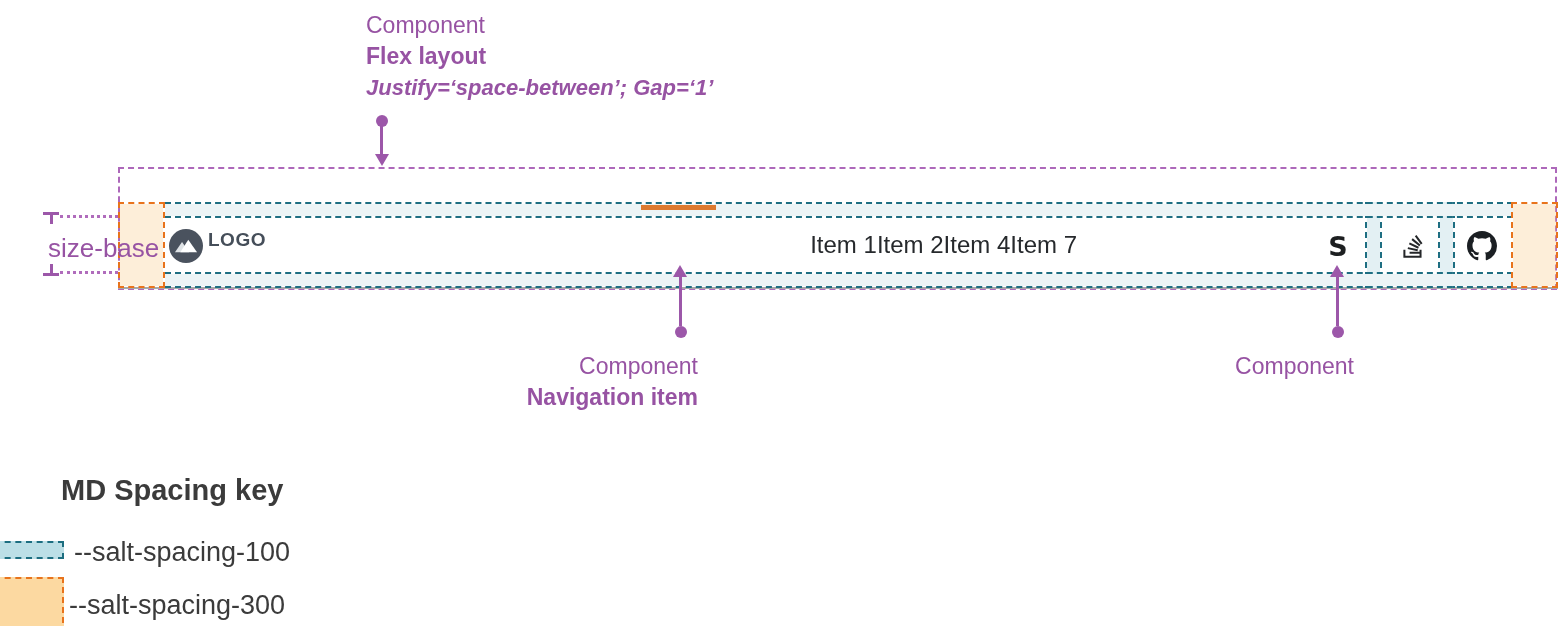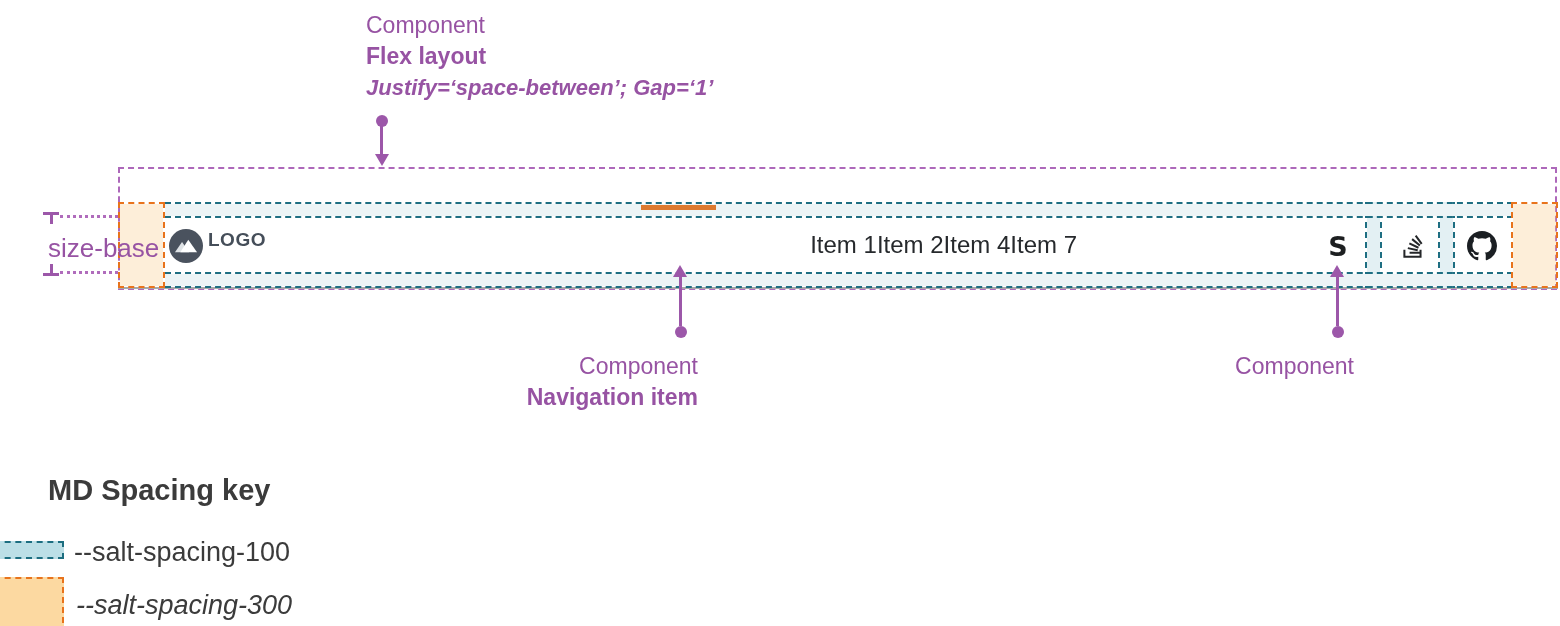--- a/index.html
+++ b/index.html
@@ -66,21 +66,21 @@
   }
   .s-glyph{font-family:"DejaVu Sans",sans-serif;font-size:27px;font-weight:800;color:#1d1f21;}
 
   
   .size-base-label{left:0px;top:233px;font-size:26px;color:#9753a3;padding-left:48px;}
   .tick-bar{width:16px;height:3px;background:#9c57a9;}
   .tick-stem{width:3px;height:9px;background:#9c57a9;}
   .dotted-h{width:58px;border-top:3px dotted #b06cbc;height:0;}
 
   
-  .legend-title{left:4px;top:474px;font-size:29px;font-weight:700;color:#3b3b3b;padding-left:44px;}
+  .legend-title{left:17px;top:474px;font-size:29px;font-weight:700;color:#3b3b3b;padding-left:44px;}
   .legend-label{font-size:27px;color:#3b3b3b;}
   .swatch{left:-6px;width:70px;box-sizing:border-box;background-clip:padding-box;}
   .swatch-100{top:541px;height:18px;background:#bcdfe6;border:2px dashed #1c6e80;}
   .swatch-300{top:577px;height:56px;background:#fcd9a1;border:2px dashed #e8731c;}
 </style>
 </head>
 <body>
 
 <div class="abs ann" style="left:366px;top:10px;">
   <div class="eyebrow">Component</div>
@@ -156,13 +156,13 @@
 <div class="abs p-line" style="left:1336px;top:276px;height:50px;"></div>
 <div class="abs p-dot" style="left:1332px;top:326px;"></div>
 <div class="abs ann right" style="left:1076px;top:351px;width:278px;">
   <div class="eyebrow">Component</div>
 </div>
 
 <div class="abs legend-title">MD Spacing key</div>
 <div class="abs swatch swatch-100"></div>
 <div class="abs legend-label" style="left:74px;top:537px;">--salt-spacing-100</div>
 <div class="abs swatch swatch-300"></div>
-<div class="abs legend-label" style="left:76px;top:590px;font-style:italic;">--salt-spacing-300</div>
+<div class="abs legend-label" style="left:69px;top:590px;">--salt-spacing-300</div>
 
 </body></html>

